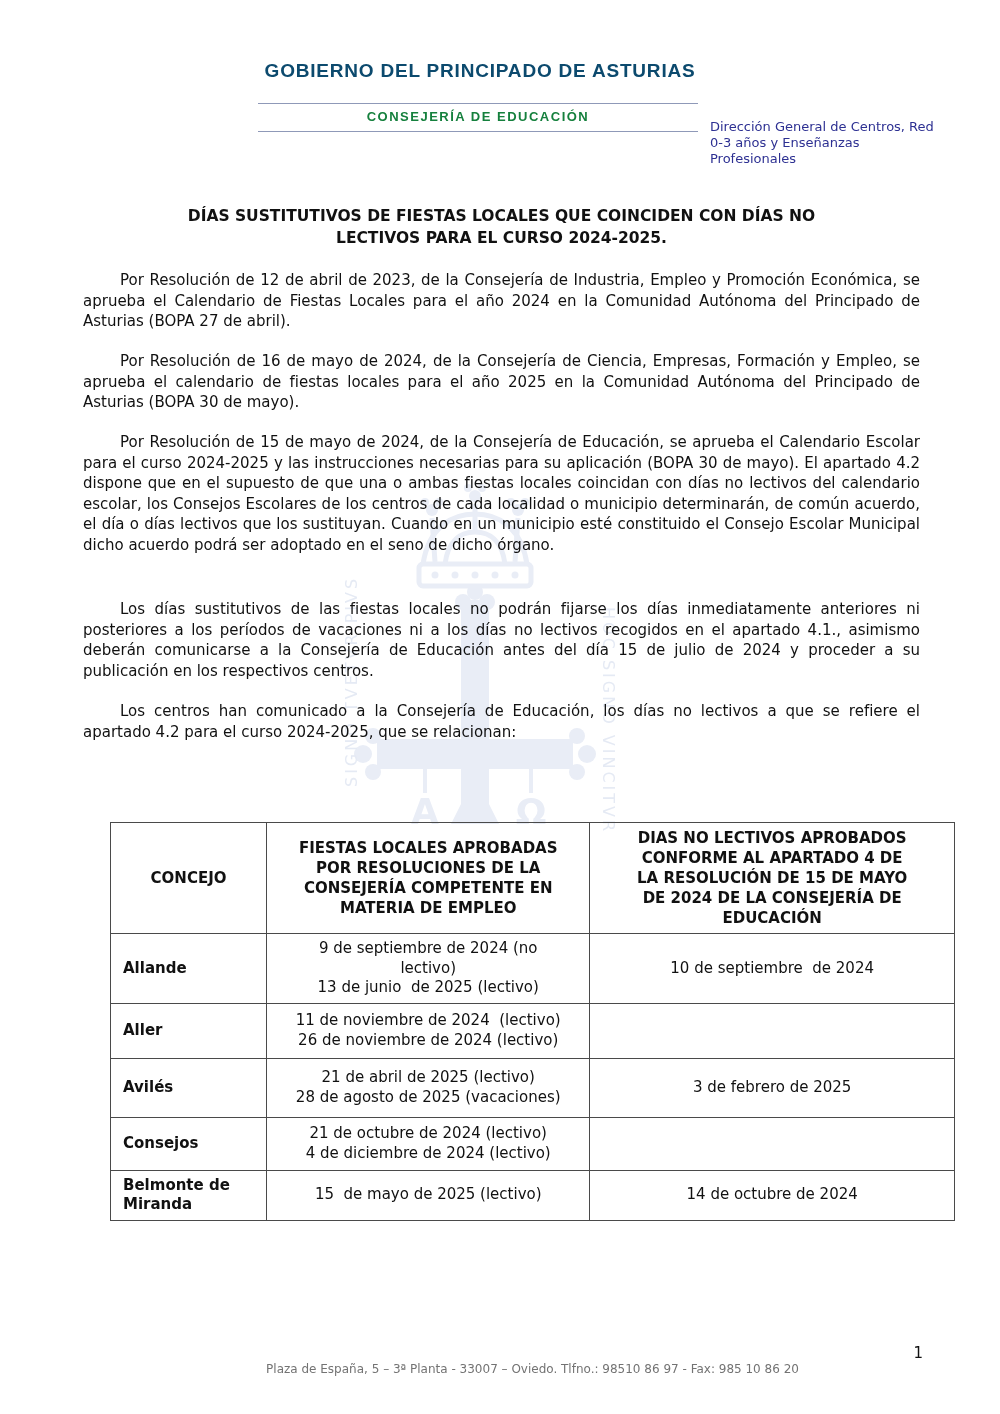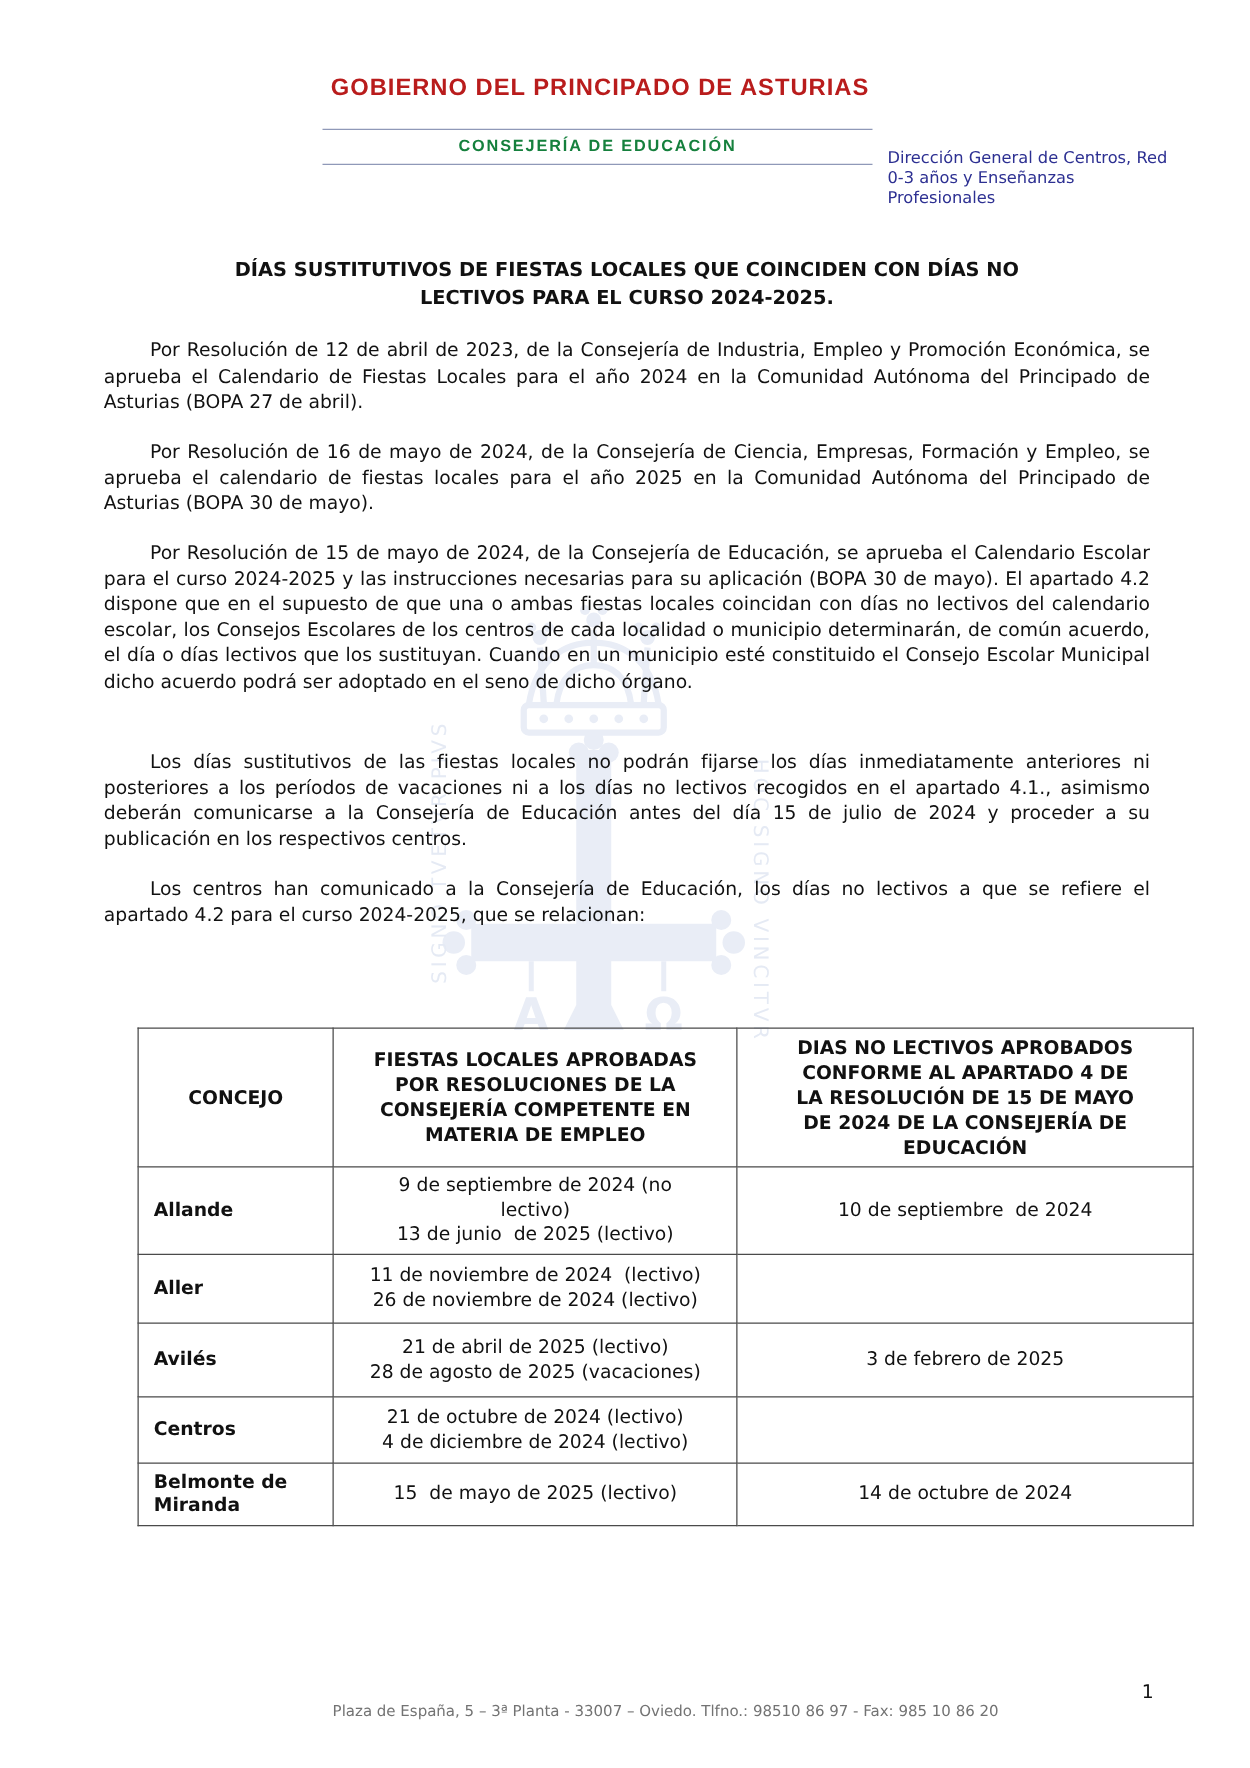--- a/index.html
+++ b/index.html
@@ -10,21 +10,21 @@
     overflow:hidden;
     font-family:"DejaVu Sans",sans-serif;
     color:#111111;
   }
   
   .gov-title{
     position:absolute;top:60px;left:0;width:960px;
     text-align:center;
     font-family:"Liberation Sans",sans-serif;
     font-size:19px;font-weight:600;letter-spacing:0.8px;
-    color:#b91c1c;
+    color:#0c4a6e;
   }
   .rule{
     position:absolute;left:258px;width:440px;height:1px;
     background:#8f99b8;
   }
   .rule-top{top:103px;}
   .rule-bottom{top:131px;}
   .dept{
     position:absolute;top:109px;left:258px;width:440px;
     text-align:center;
@@ -196,21 +196,21 @@
 26 de noviembre de 2024 (lectivo)</td>
         <td class="val"></td>
       </tr>
       <tr class="r-aviles">
         <td class="concejo">Avilés</td>
         <td class="val">21 de abril de 2025 (lectivo)
 28 de agosto de 2025 (vacaciones)</td>
         <td class="val">3 de febrero de 2025</td>
       </tr>
       <tr class="r-bimenes">
-        <td class="concejo">Centros</td>
+        <td class="concejo">Consejos</td>
         <td class="val">21 de octubre de 2024 (lectivo)
 4 de diciembre de 2024 (lectivo)</td>
         <td class="val"></td>
       </tr>
       <tr class="r-belmonte">
         <td class="concejo">Belmonte de
 Miranda</td>
         <td class="val">15  de mayo de 2025 (lectivo)</td>
         <td class="val">14 de octubre de 2024</td>
       </tr>

